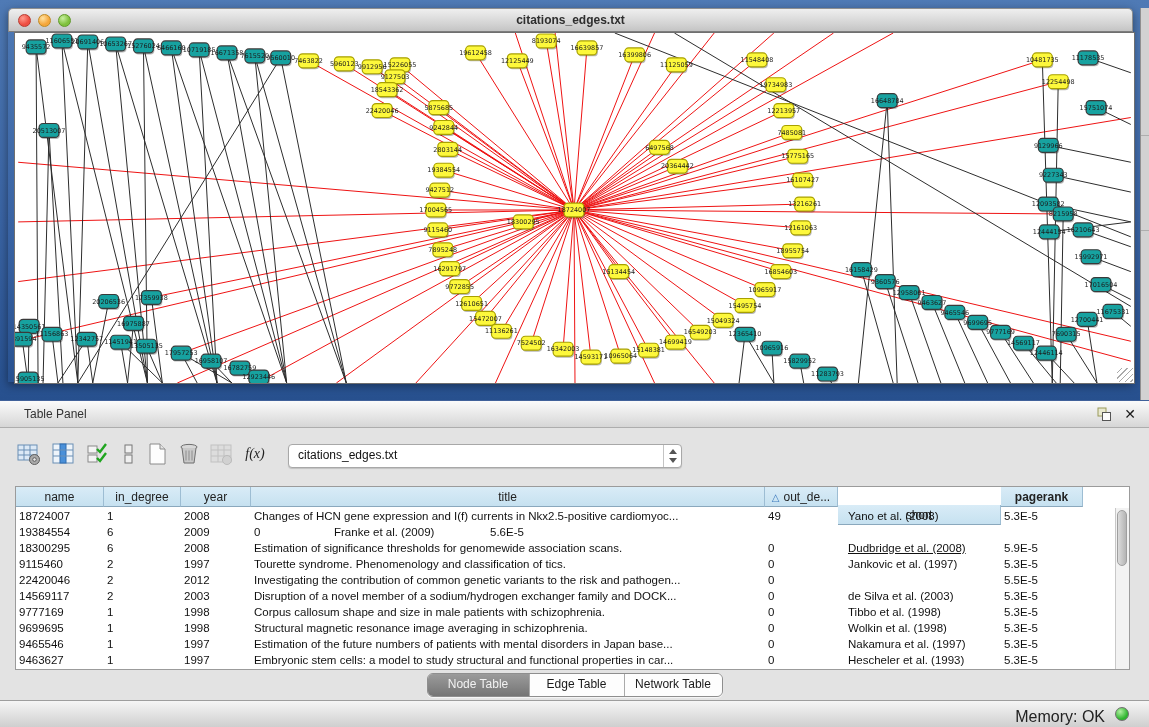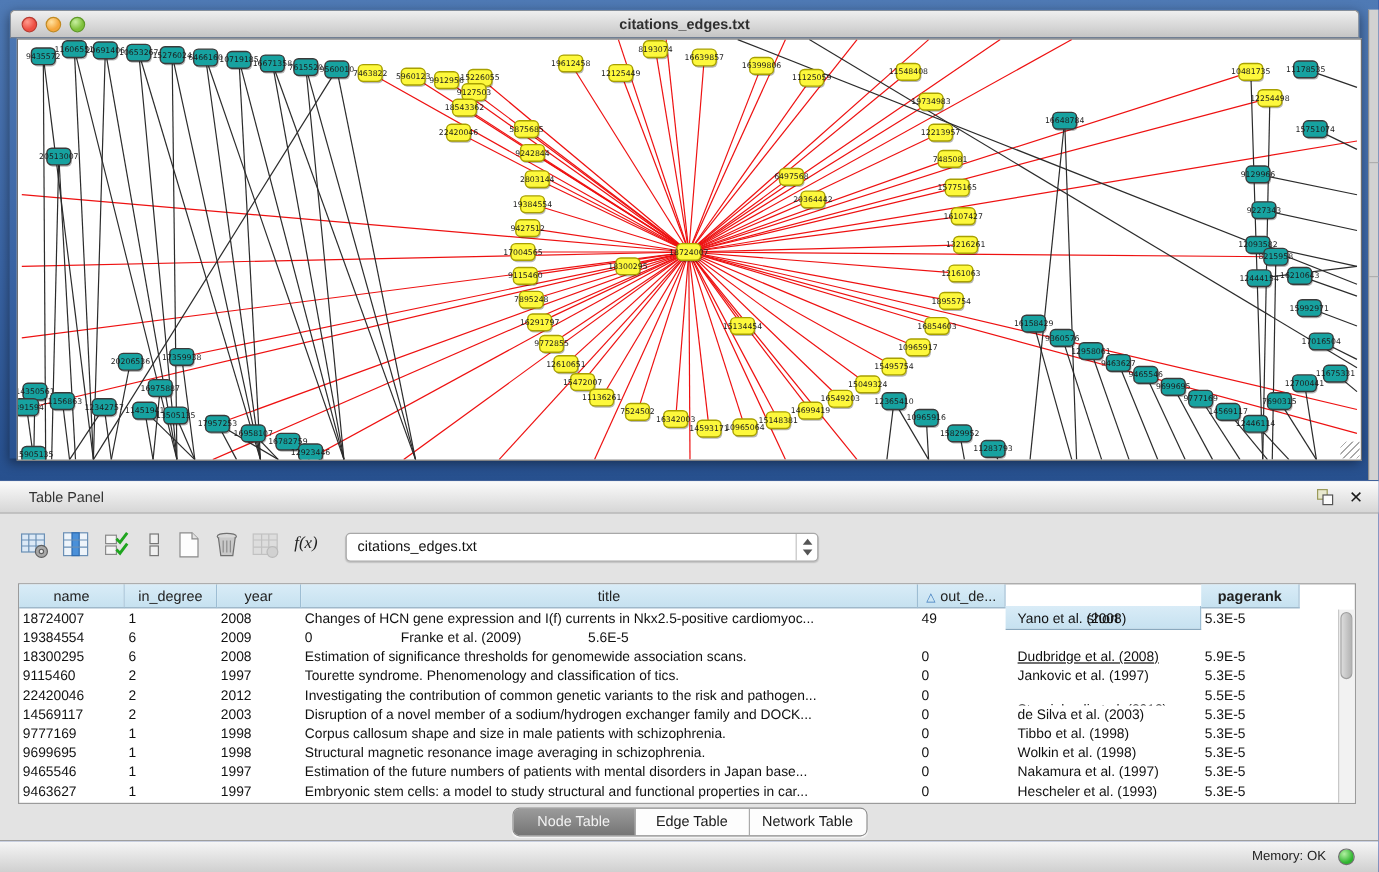--- a/index.html
+++ b/index.html
@@ -1,17 +1,17 @@
 <!DOCTYPE html>
 <html><head>
 <meta charset="utf-8">
 <style>
   html,body{margin:0;padding:0;background:#444;}
   .screen{position:relative;width:1149px;height:727px;overflow:hidden;
-    font-family:"Liberation Sans","DejaVu Sans",sans-serif;background:#1d4ed8;}
+    font-family:"Liberation Sans","DejaVu Sans",sans-serif;background:#c2410c;}
 
   
   .desktop{position:absolute;left:0;top:0;width:1149px;height:400px;
     background:linear-gradient(180deg,#4f7ab5 0%,#3a64a4 55%,#27508e 100%);}
   .net-window{position:absolute;left:8px;top:8px;width:1125px;height:374px;
     border-radius:5px 5px 0 0;box-shadow:0 3px 10px rgba(0,0,0,.45);}
   .titlebar{position:absolute;left:0;top:0;right:0;height:24px;
     background:linear-gradient(180deg,#efefef,#d2d2d2 70%,#c4c4c4);
     border:1px solid #8f8f8f;border-bottom:1px solid #7d7d7d;border-radius:5px 5px 0 0;box-sizing:border-box;}
   .lights{position:absolute;left:9px;top:5px;display:flex;gap:7px;}
@@ -72,21 +72,21 @@
     border:1px solid #8e8e8e;border-radius:6px;overflow:hidden;height:22px;
     box-shadow:0 1px 1px rgba(255,255,255,.7);}
   .tab{height:22px;line-height:21px;font-size:12px;text-align:center;background:#fdfdfd;color:#1a1a1a;
     border-right:1px solid #aaa;box-sizing:border-box;}
   .tab:last-child{border-right:none;}
   .tab.active{background:linear-gradient(180deg,#9b9b9b,#757575);color:#f2f2f2;}
 
   
   .statusbar{position:absolute;left:0;bottom:0;width:1149px;height:27px;
     background:linear-gradient(180deg,#f6f6f6,#cfcfcf);border-top:1px solid #9e9e9e;box-sizing:border-box;}
-  .mem-label{position:absolute;right:44px;top:7px;font-size:11px;color:#222;}
+  .mem-label{position:absolute;right:44px;top:7px;font-size:16px;color:#222;}
   .mem-led{position:absolute;right:20px;top:6px;width:14px;height:14px;border-radius:50%;
     background:radial-gradient(circle at 35% 30%,#b2f0a2,#2fb52f 65%);border:1px solid #6f6f6f;box-sizing:border-box;}
 </style>
 </head>
 <body>
 
 <div class="screen">
 
   <div class="desktop">
     <div class="net-window">

